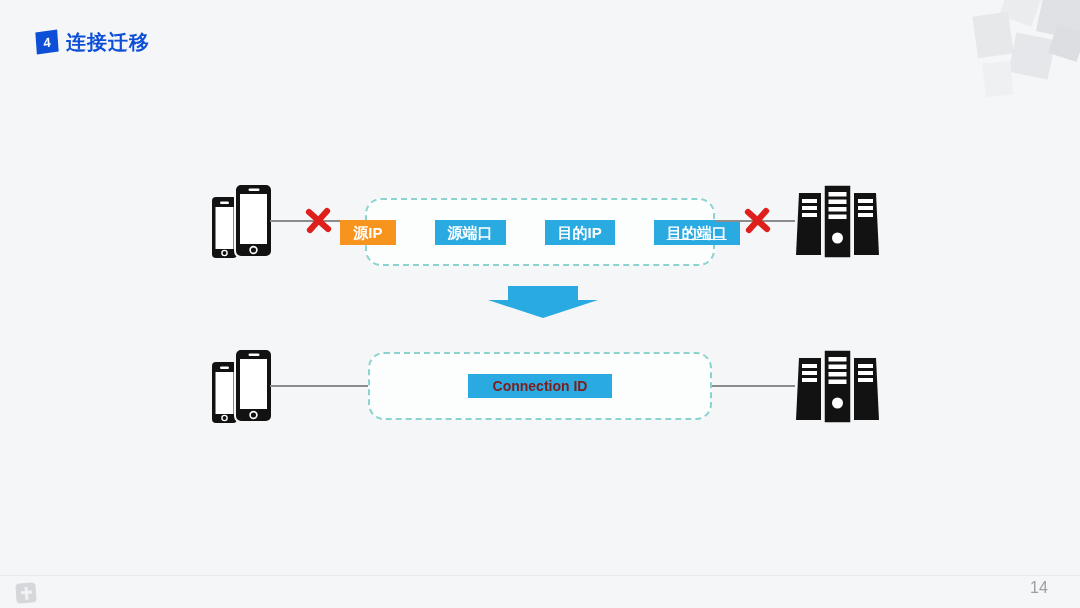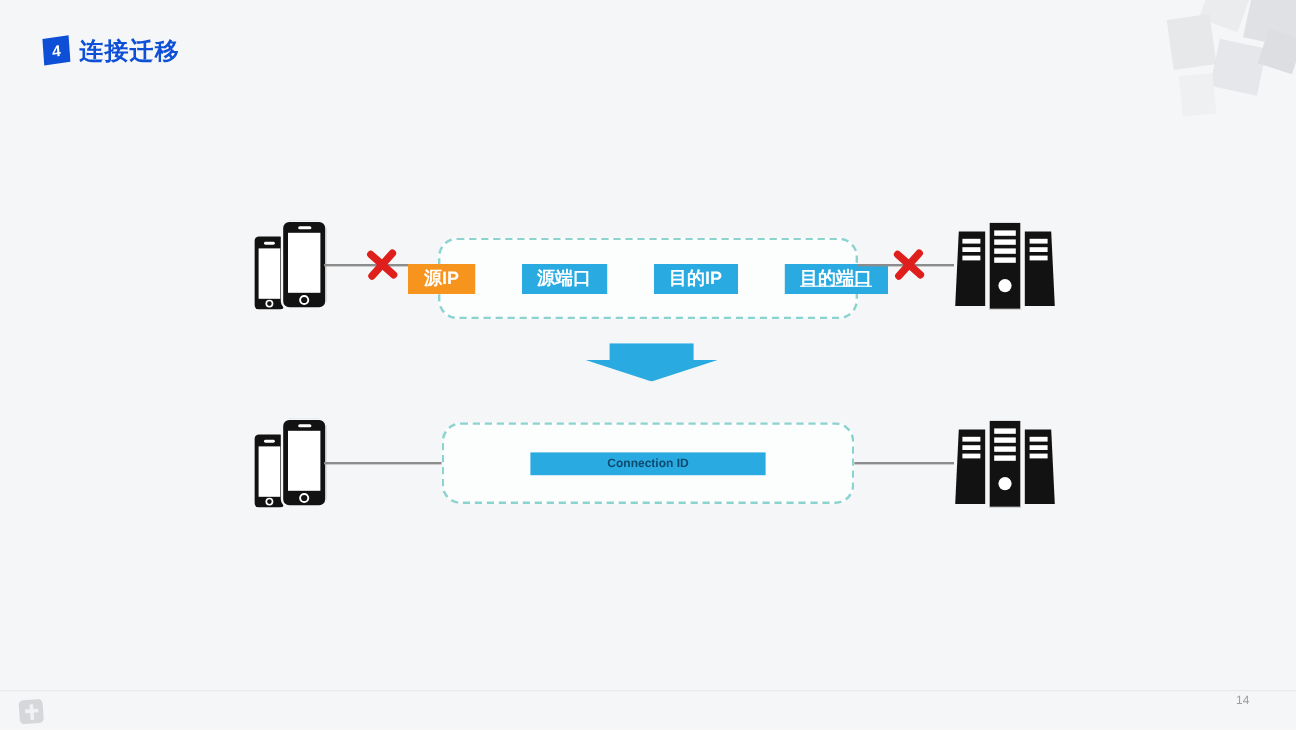--- a/index.html
+++ b/index.html
@@ -51,24 +51,24 @@
   }
   .tag {
     color: #ffffff;
     font-size: 15px; font-weight: bold;
     line-height: 19px;
     padding: 3px 13px;
     white-space: nowrap;
   }
   .tag-wide {
     padding: 4px 0;
-    width: 196px;
+    width: 144px;
     text-align: center;
-    font-size: 10px; font-weight: bold;
-    color: #0c4a6e;
+    font-size: 14px; font-weight: bold;
+    color: #7f1d1d;
   }
 
   
   .footer-divider {
     position: absolute; left: 0; top: 575px;
     width: 1080px; height: 1px;
     background: #e9e9eb;
   }
   .footer-logo {
     position: absolute; left: 16px; top: 583px;
@@ -80,21 +80,21 @@
   .footer-logo .bar-v {
     position: absolute; left: 9px; top: 4px;
     width: 3px; height: 13px; background: #f0f0f1;
   }
   .footer-logo .bar-h {
     position: absolute; left: 5px; top: 8px;
     width: 11px; height: 3px; background: #f0f0f1;
   }
   .page-number {
     position: absolute; left: 1030px; top: 579px;
-    font-size: 10px; color: #9c9ea0;
+    font-size: 16px; color: #9c9ea0;
   }
 </style>
 </head>
 <body>
 
 <div class="slide">
 
   <div class="deco" style="left:1040px; top:-8px;  width:44px; height:44px; background:#dfe1e4; transform:rotate(12deg);"></div>
   <div class="deco" style="left:1004px; top:-12px; width:34px; height:34px; background:#ebecee; transform:rotate(20deg);"></div>
   <div class="deco" style="left:975px;  top:14px;  width:36px; height:42px; background:#e6e8ea; transform:rotate(-8deg);"></div>

